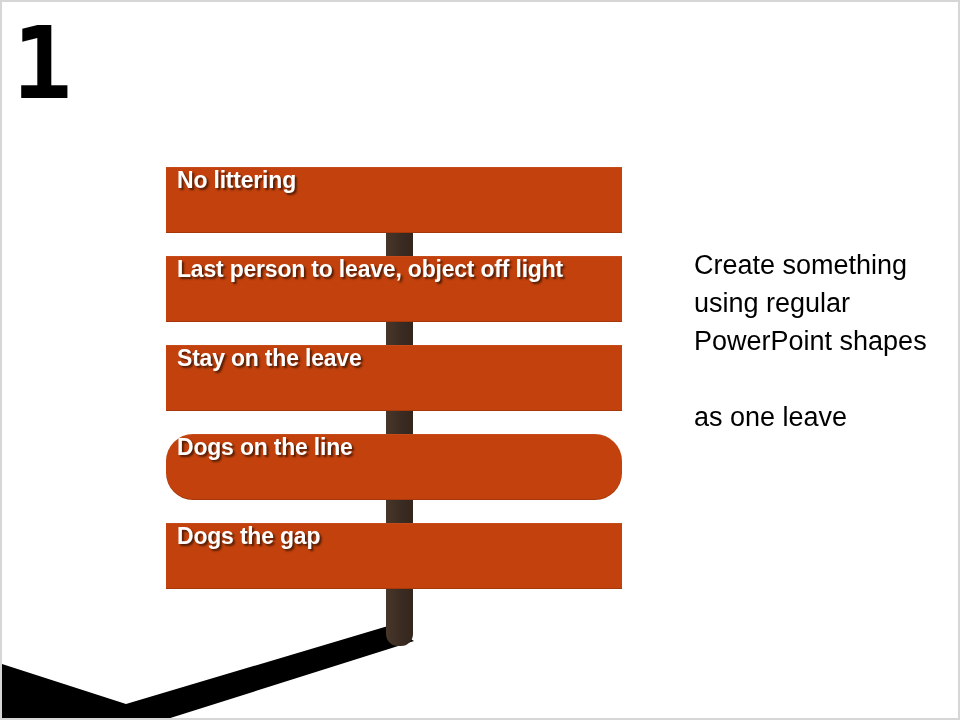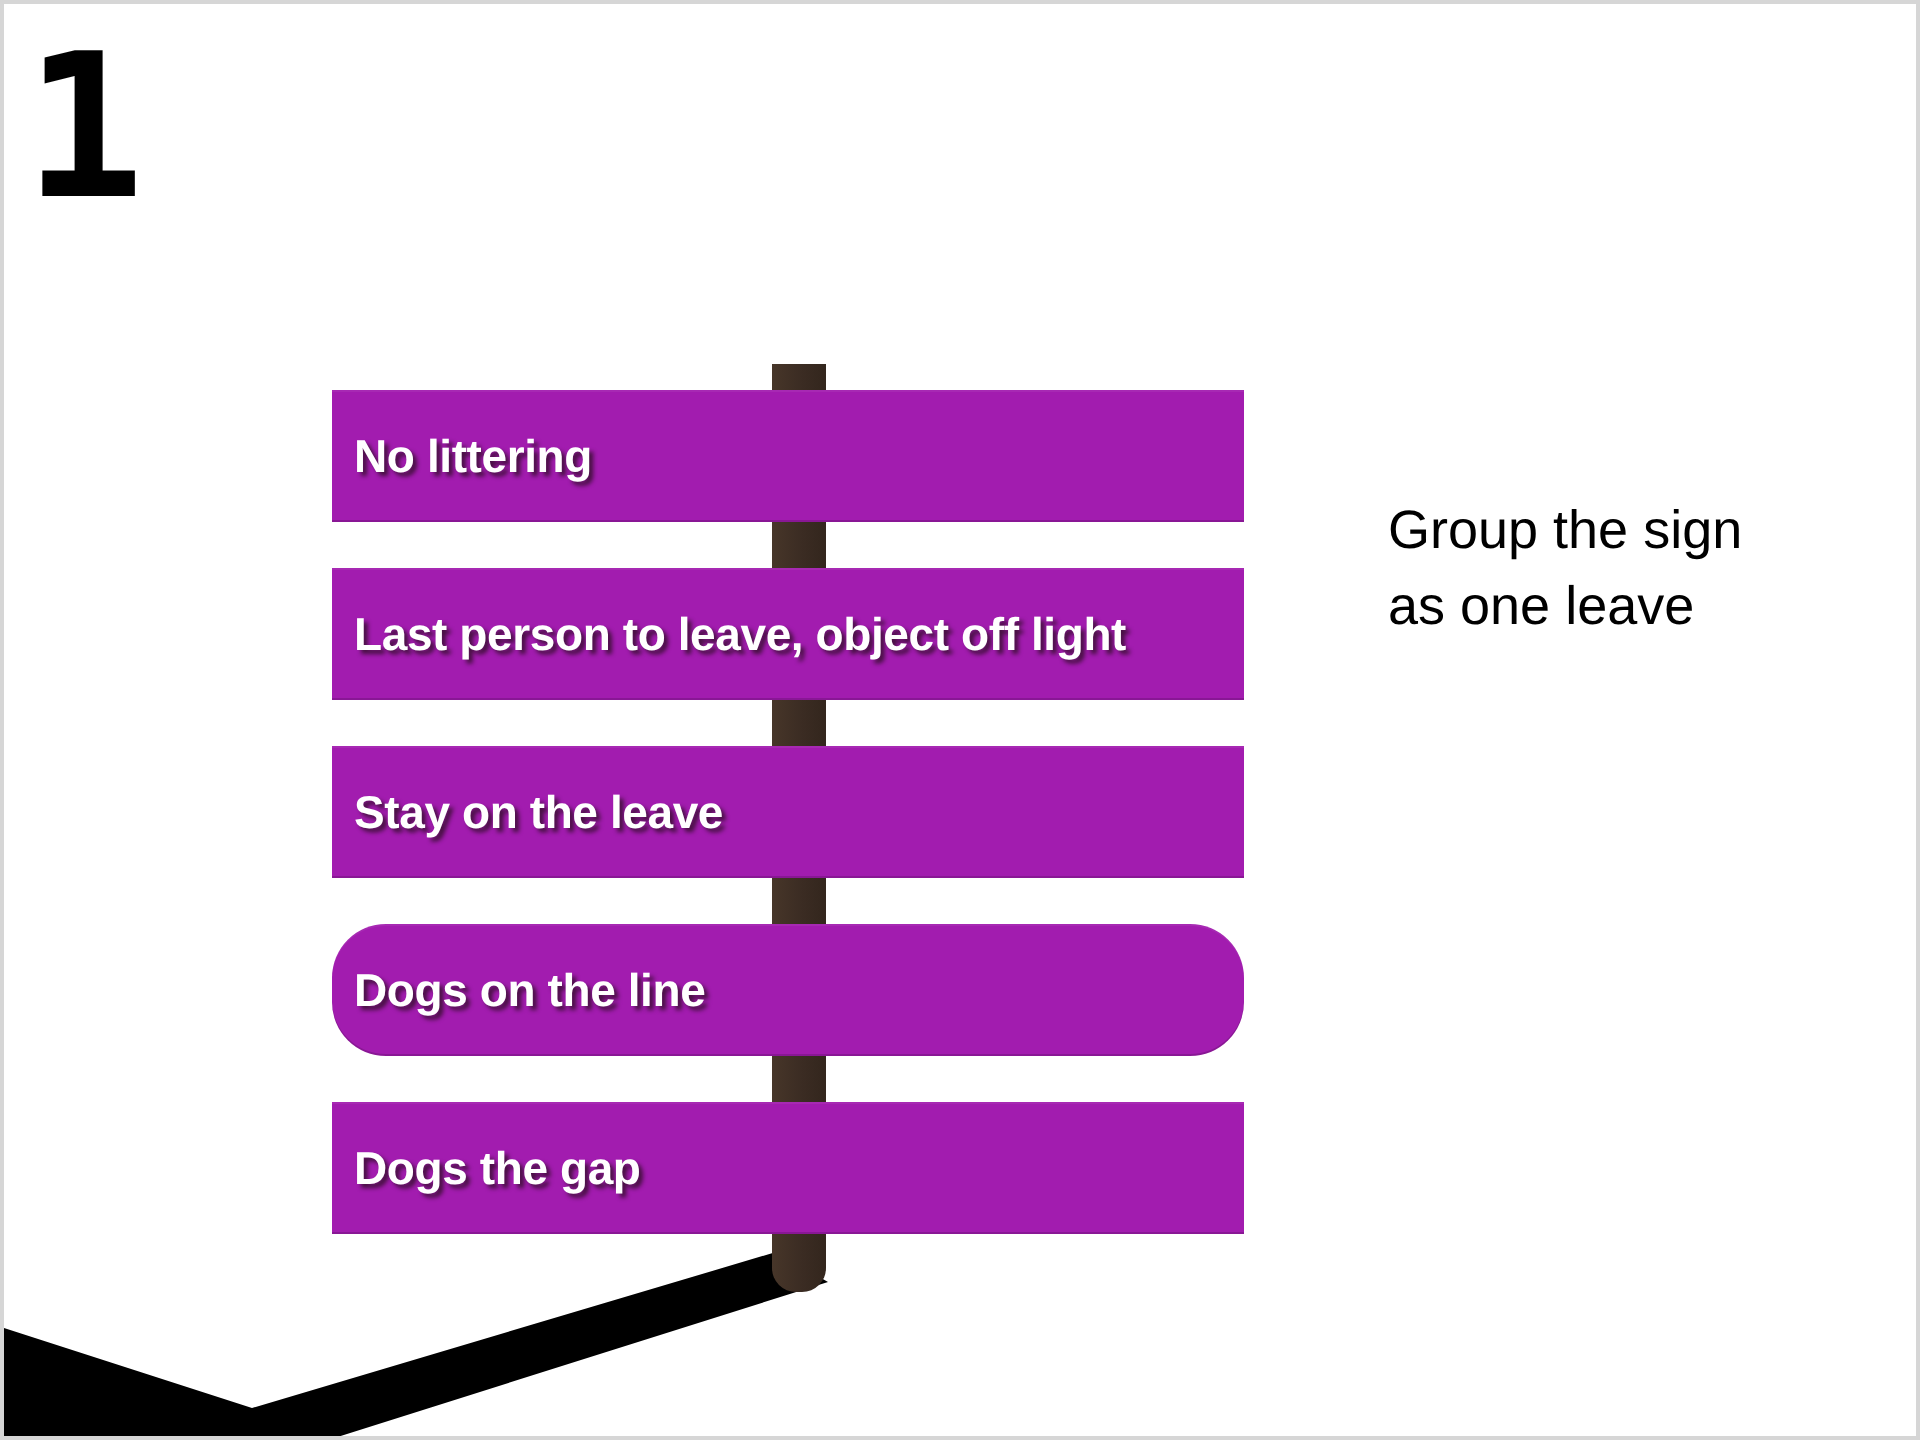--- a/index.html
+++ b/index.html
@@ -48,28 +48,27 @@
     height: 464px;
     background: linear-gradient(90deg, #473629 0%, #3b2c23 55%, #33261d 100%);
     border-radius: 0 0 12px 12px;
     z-index: 2;
   }
   .sign-plank {
     position: absolute;
     left: 164px;
     width: 456px;
     height: 66px;
-    background: #a21caf;
+    background: #c2410c;
     box-shadow: inset 0 1px 0 rgba(255,255,255,0.06), inset 0 -1px 0 rgba(0,0,0,0.15);
     z-index: 3;
     display: flex;
-    align-items: center;
+    align-items: flex-start;
     padding-left: 11px;
     box-sizing: border-box;
-    margin-top: 28px;
   }
   .plank-label {
     color: #ffffff;
     font-size: 23px;
     font-weight: bold;
     letter-spacing: -0.2px;
     white-space: nowrap;
     text-shadow: 2px 2px 2px rgba(20,10,5,0.65);
   }
   .plank-1 { top: 165px; }
@@ -119,18 +118,22 @@
       <span class="plank-label">Dogs on the line</span>
     </div>
     <div class="sign-plank plank-5">
       <span class="plank-label">Dogs the gap</span>
     </div>
 
   </div>
 
   <div class="instructions">
     <div class="para">
-      <div class="line">Group the sign</div>
+      <div class="line">Create something</div>
+      <div class="line">using regular</div>
+      <div class="line">PowerPoint shapes</div>
+    </div>
+    <div class="para">
       <div class="line">as one leave</div>
     </div>
   </div>
 
 </div>
 
 </body></html>

